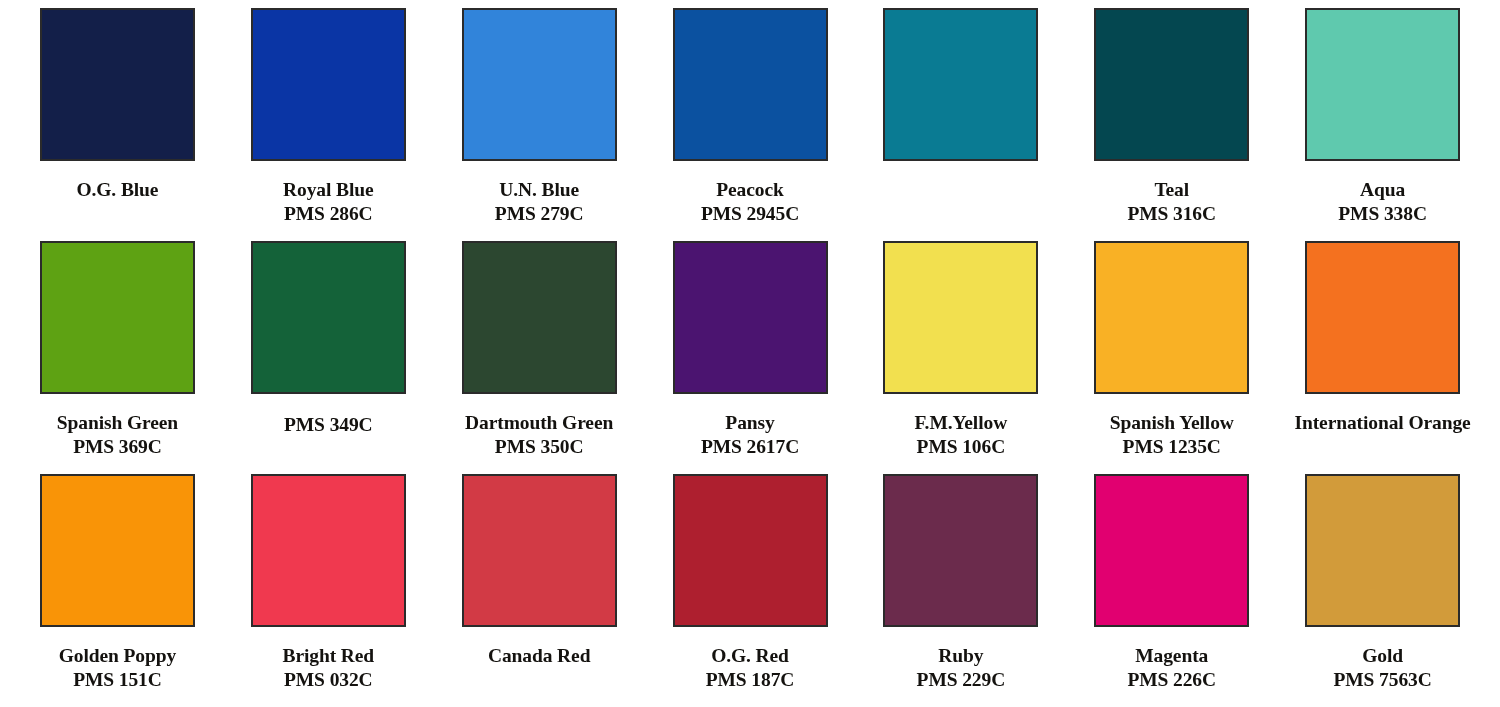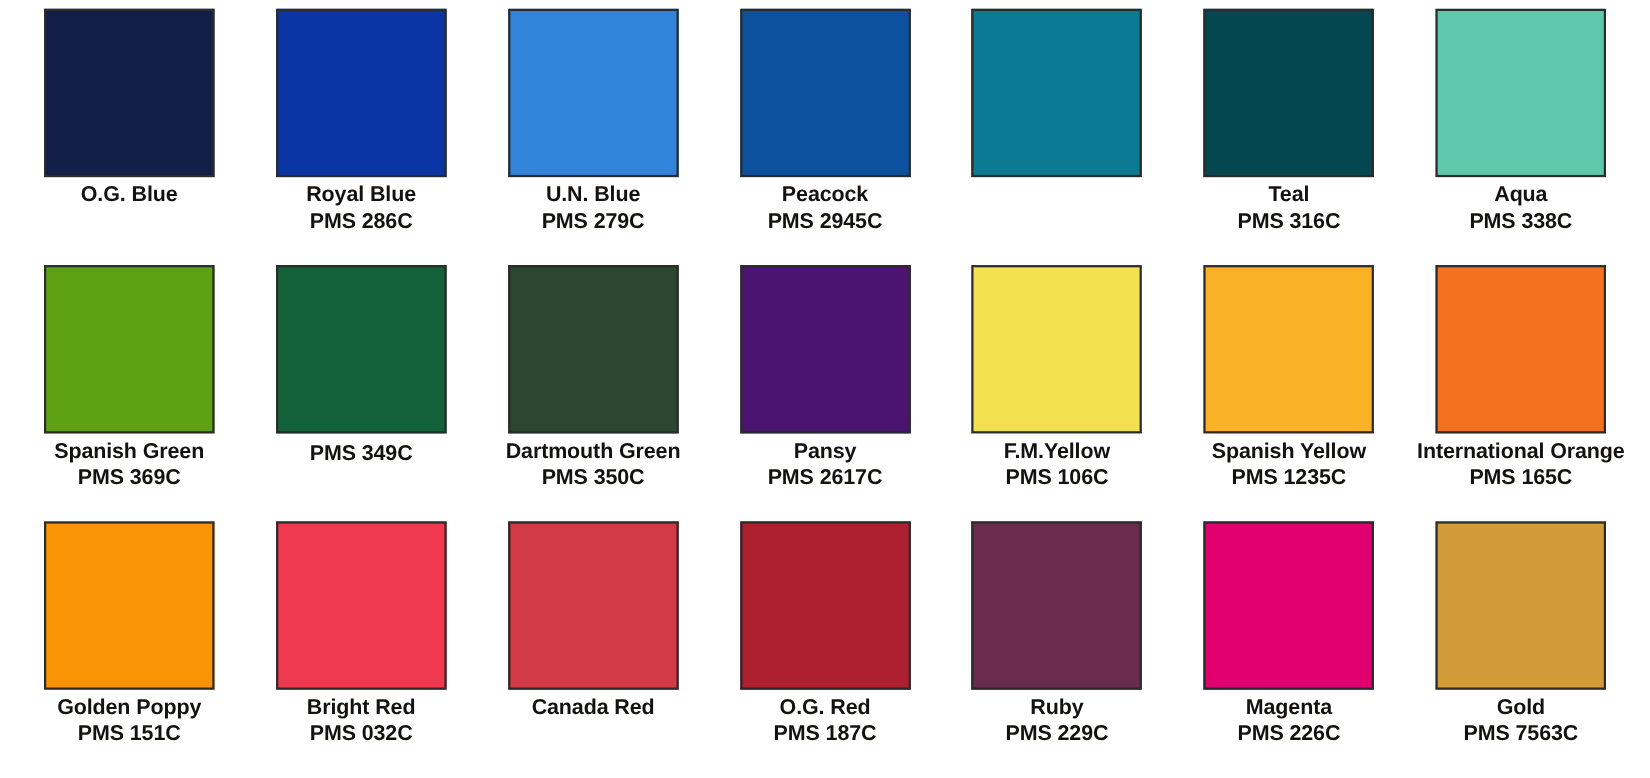--- a/index.html
+++ b/index.html
@@ -38,24 +38,25 @@
     height: 100%;
   }
   .swatch-chip {
     width: 155px;
     height: 153px;
     border: 2px solid #2b2b2b;
     box-sizing: border-box;
     background: #cccccc;
   }
   .swatch-caption {
-    margin-top: 6px;
+    margin-top: 18px;
     text-align: center;
     line-height: 1.12;
     width: 100%;
+    font-family: Liberation Serif, serif;
   }
   .swatch-name,
   .swatch-code {
     display: block;
     font-size: 19.5px;
     font-weight: bold;
     color: #14120f;
     letter-spacing: -0.1px;
     white-space: nowrap;
   }
@@ -152,21 +153,20 @@
         <div class="swatch-chip" style="background-color: rgb(249, 177, 37); border-color: rgb(43, 43, 43);"></div>
         <div class="swatch-caption">
           <span class="swatch-name">Spanish Yellow</span>
           <span class="swatch-code">PMS 1235C</span>
         </div>
       </div>
       <div class="swatch-cell">
         <div class="swatch-chip" style="background-color: rgb(244, 113, 31); border-color: rgb(43, 43, 43);"></div>
         <div class="swatch-caption">
           <span class="swatch-name">International Orange</span>
-          <span class="swatch-code">PMS 165C</span>
         </div>
       </div>
     </div>
     <div class="swatch-row">
       <div class="swatch-cell">
         <div class="swatch-chip" style="background-color: rgb(249, 148, 7); border-color: rgb(43, 43, 43);"></div>
         <div class="swatch-caption">
           <span class="swatch-name">Golden Poppy</span>
           <span class="swatch-code">PMS 151C</span>
         </div>

